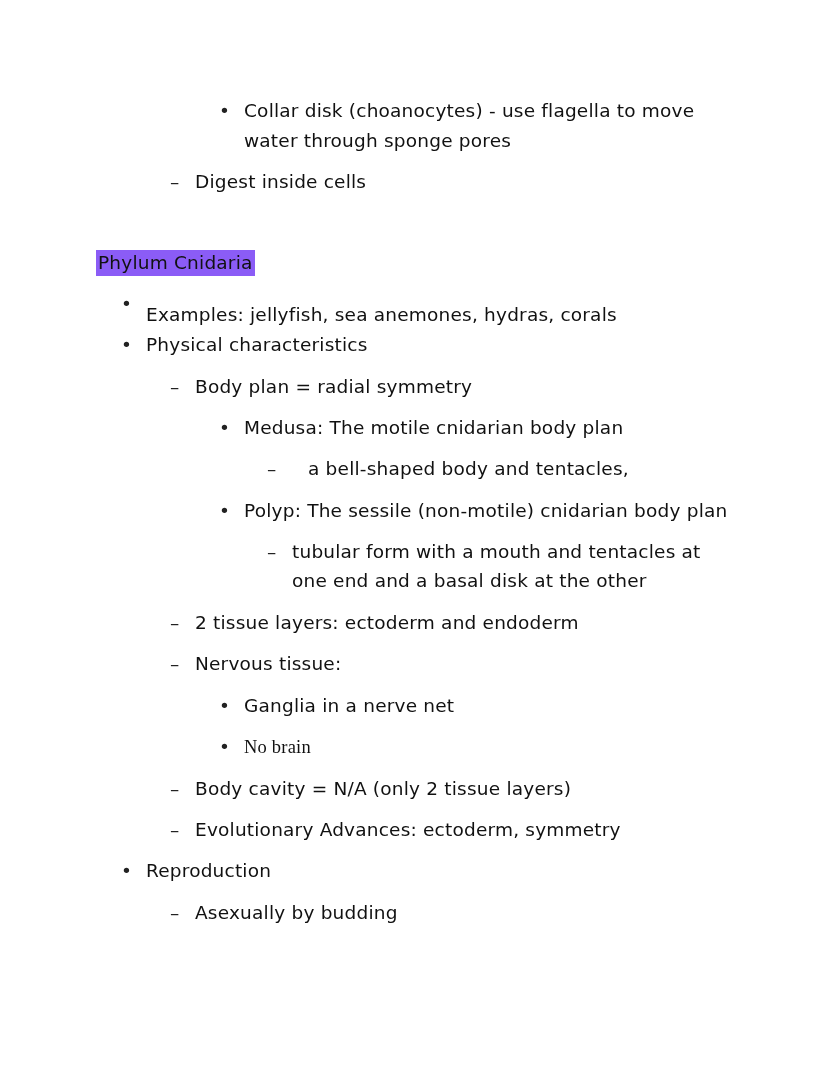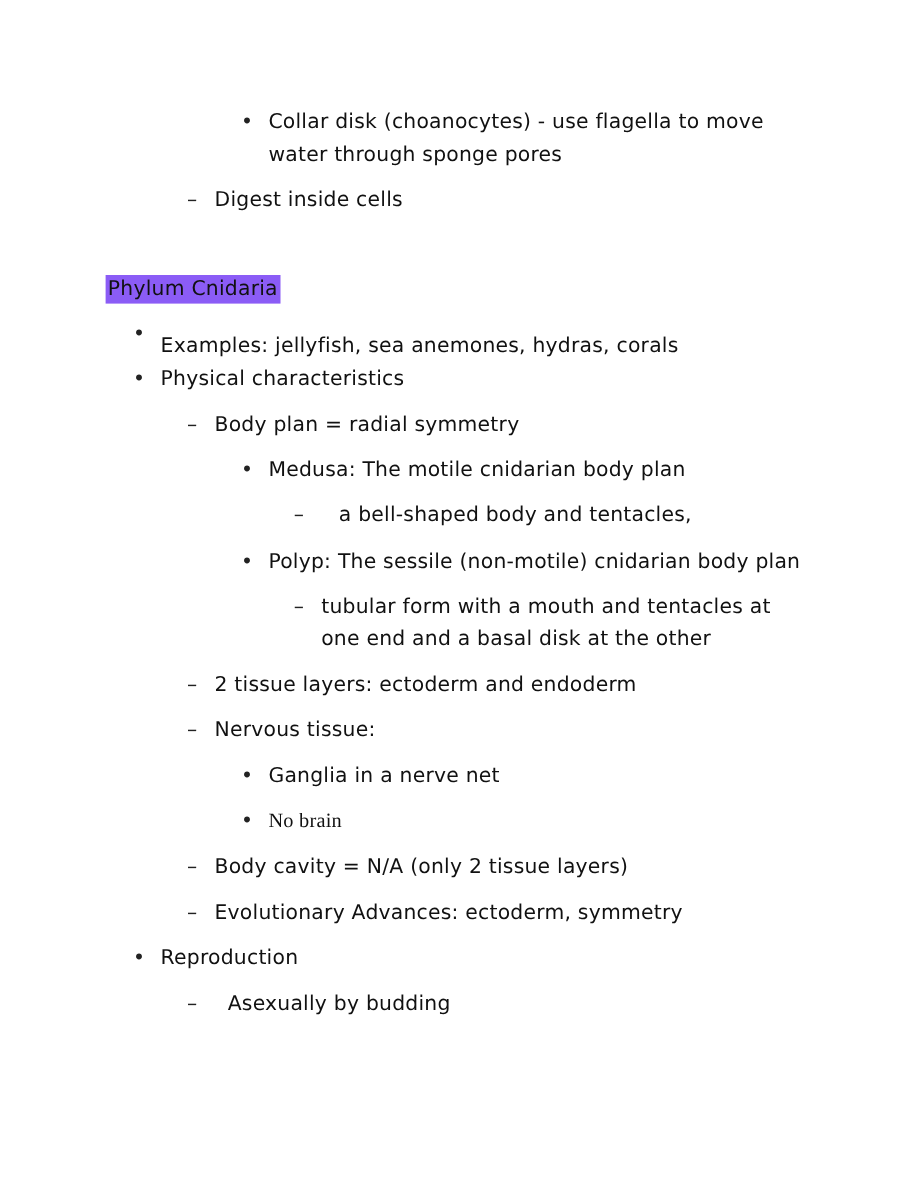--- a/index.html
+++ b/index.html
@@ -76,13 +76,13 @@
 <span class="marker" style="left:170px; top:774px;">–</span>
 <span class="line" style="left:195px; top:774px;">Body cavity = N/A (only 2 tissue layers)</span>
 
 <span class="marker" style="left:170px; top:815px;">–</span>
 <span class="line" style="left:195px; top:815px;">Evolutionary Advances: ectoderm, symmetry</span>
 
 <span class="marker" style="left:121px; top:856px;">•</span>
 <span class="line" style="left:146px; top:856px;text-align:right;">Reproduction</span>
 
 <span class="marker" style="left:170px; top:898px;">–</span>
-<span class="line" style="left:195px; top:898px;margin-left:12px;">Asexually by budding</span>
+<span class="line" style="left:195px; top:898px;">Asexually by budding</span>
 
 </body></html>

